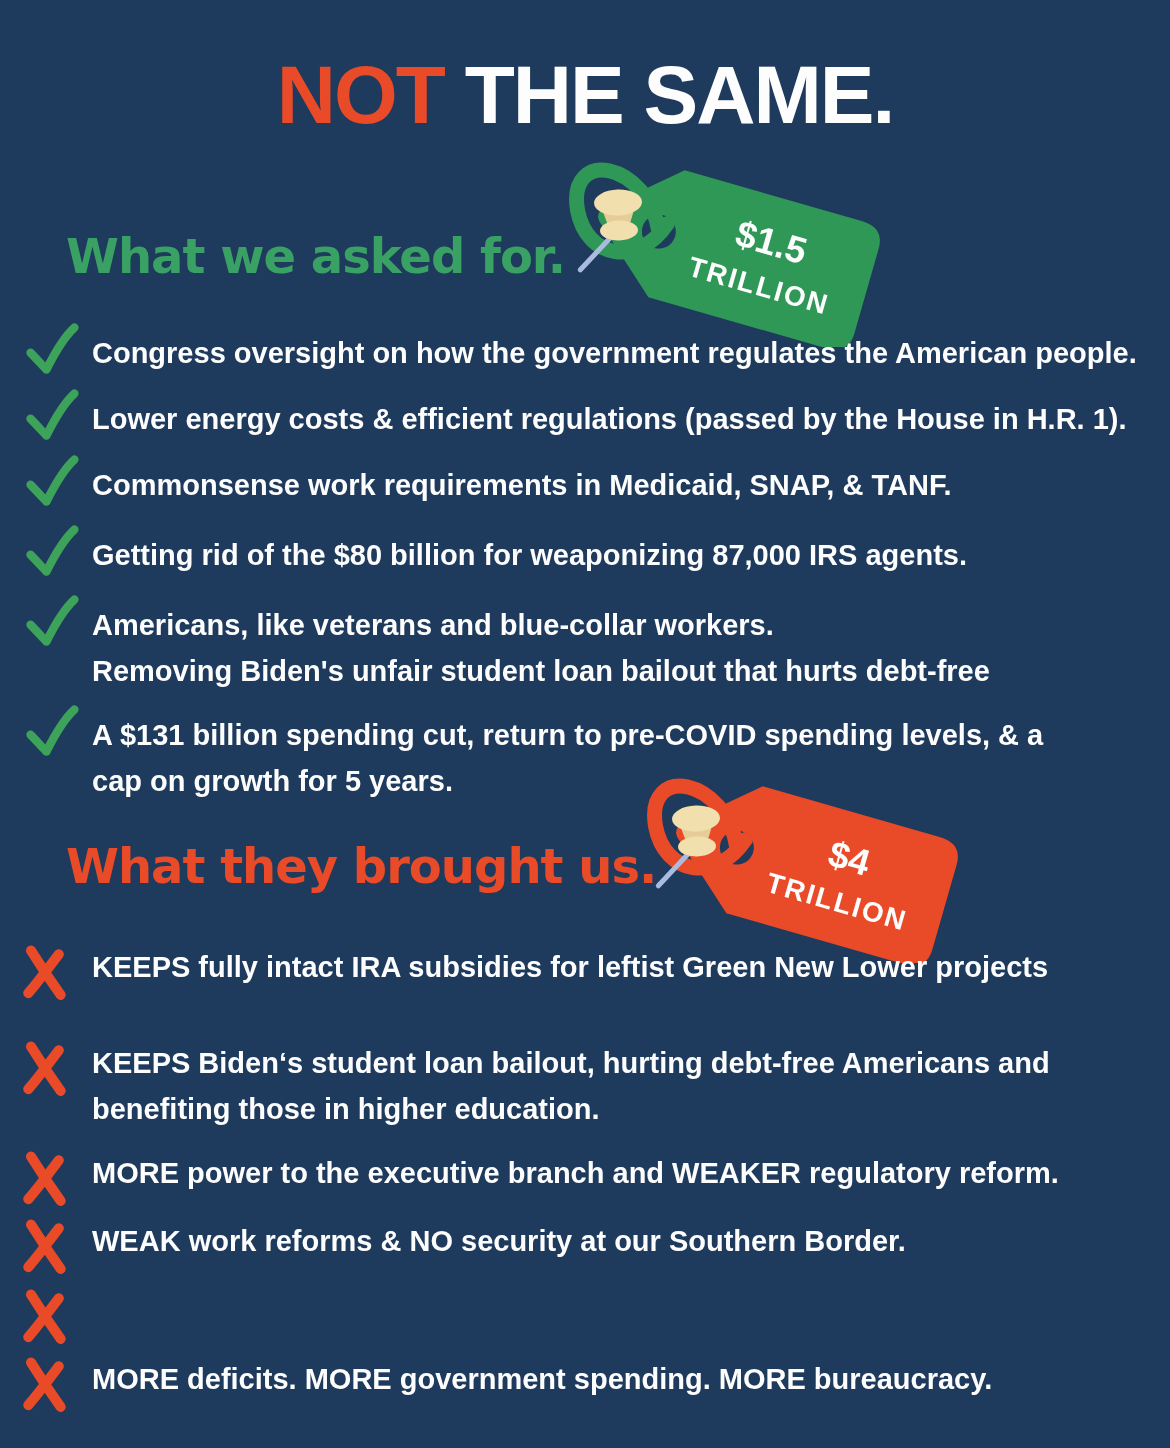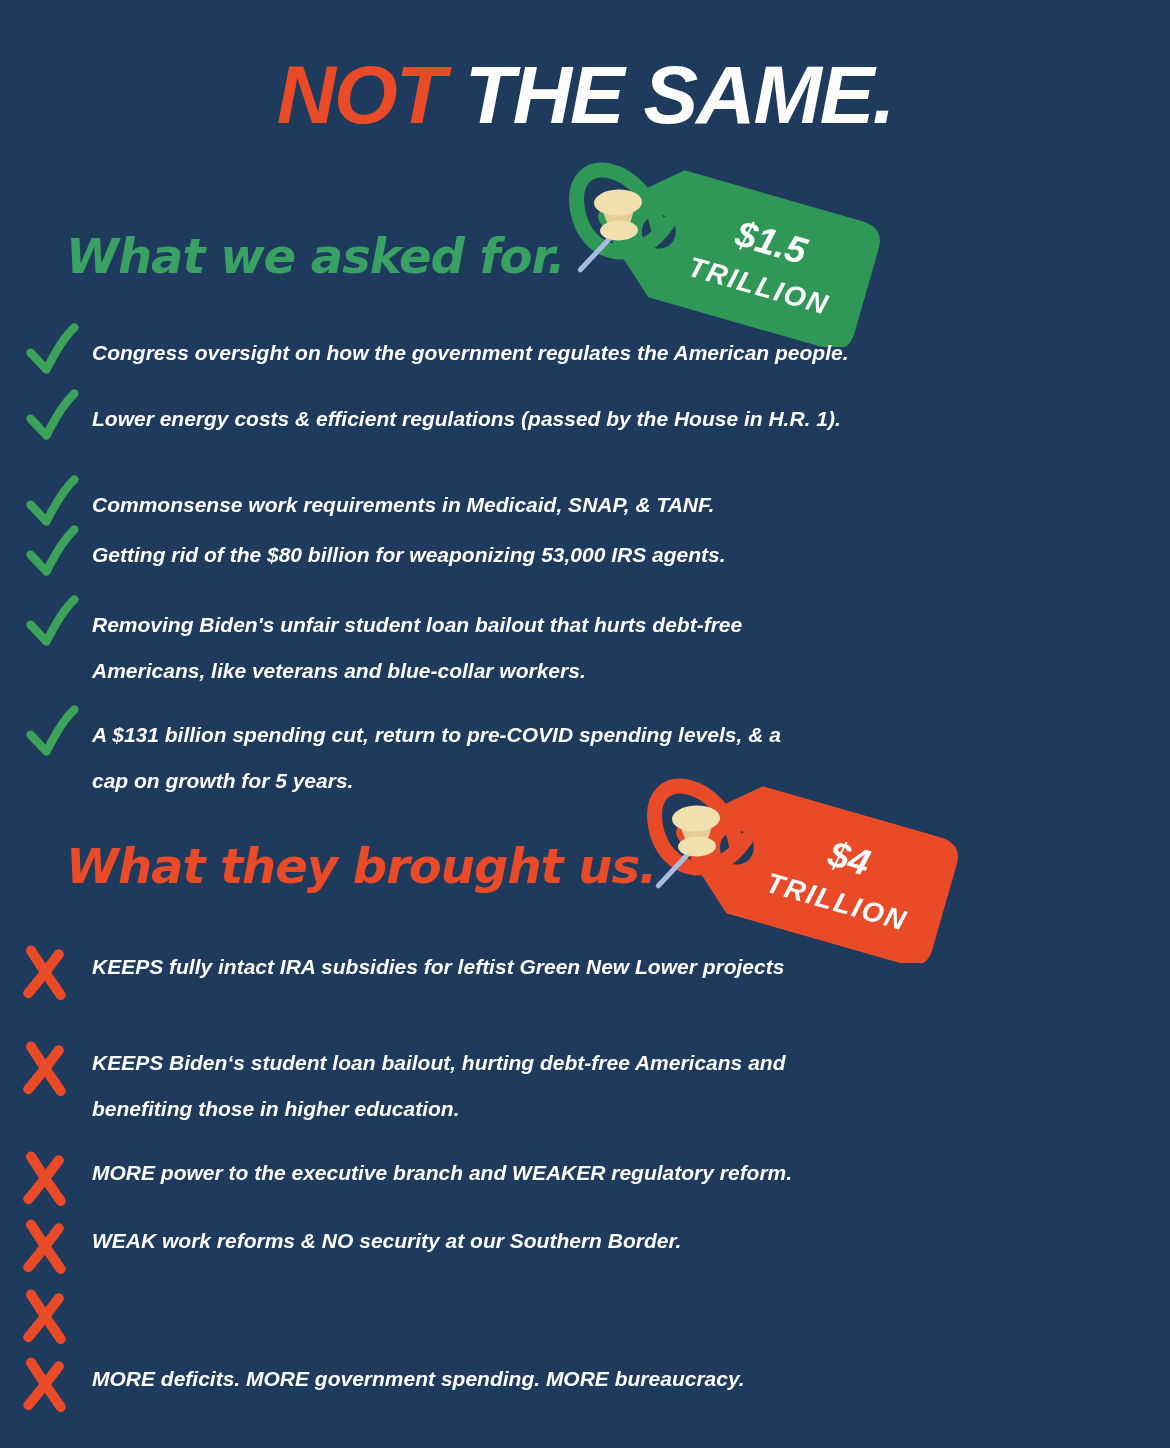--- a/index.html
+++ b/index.html
@@ -5,21 +5,20 @@
   :root{
     --navy:#1e3a5c; --red:#e94a27; --green_text:#3aa164; --green_tag:#2f9857;
     --green_check:#3ea35a; --white:#fdfdfd; --pin_cream:#f2dfae; --pin_shade:#e2c astray;
   }
   *{margin:0;padding:0;box-sizing:border-box;}
   html,body{background:var(--navy);}
   .canvas{
     position:relative; width:1170px; height:1448px; overflow:hidden;
     background:var(--navy);
     font-family:"Liberation Sans", sans-serif;
-    font-style:italic;
   }
   .title{
     position:absolute; top:48px; left:0; width:100%;
     text-align:center; font-size:82px; font-weight:800; letter-spacing:-2px;
     color:var(--white); white-space:nowrap;
   }
   .title .hl{color:var(--red);}
   .section-heading{
     position:absolute; left:66px;
     font-family:"DejaVu Sans", sans-serif; font-weight:700;
@@ -39,21 +38,21 @@
     fill:var(--white); font-family:"Liberation Sans", sans-serif;
     font-weight:700; text-anchor:middle;
   }
   .tag-text-big{font-size:37px;}
   .tag-text-small{font-size:28px; letter-spacing:2px;}
   .pin-needle{stroke:#a9bce0; stroke-width:5; stroke-linecap:round; fill:none;}
   .pin-cream{fill:var(--pin_cream);}
   .pin-shade{fill:#e6cd97;}
   .row{
     position:absolute; left:0; width:1170px; padding-left:92px; padding-right:12px;
-    color:var(--white); font-size:21px; font-weight:700; line-height:46px;
+    color:var(--white); font-size:29px; font-weight:700; line-height:46px;
   }
   .row .line{display:block; white-space:nowrap;}
   .row .line:empty{display:none;}
   .row-icon{position:absolute;}
   .check-icon{left:24px; top:-8px; width:56px; height:54px;}
   .x-icon{left:20px; top:-4px; width:48px; height:60px;}
   .check-stroke{fill:none; stroke:var(--green_check); stroke-width:9; stroke-linecap:round; stroke-linejoin:round;}
   .x-stroke{fill:none; stroke:var(--red); stroke-width:11; stroke-linecap:round;}
 </style>
 </head>
@@ -92,40 +91,40 @@
     <span class="line">Congress oversight on how the government regulates the American people.</span>
 
   </div>
   <div class="row" style="top:396px">
     <svg class="row-icon check-icon" viewBox="0 0 60 56">
         <path class="check-stroke" d="M 7,32 C 13,38 20,46 24,50 C 32,34 44,14 54,5"></path>
       </svg>
     <span class="line">Lower energy costs &amp; efficient regulations (passed by the House in H.R. 1).</span>
 
   </div>
-  <div class="row" style="top:482px">
+  <div class="row" style="top:462px">
     <svg class="row-icon check-icon" viewBox="0 0 60 56">
         <path class="check-stroke" d="M 7,32 C 13,38 20,46 24,50 C 32,34 44,14 54,5"></path>
       </svg>
     <span class="line">Commonsense work requirements in Medicaid, SNAP, &amp; TANF.</span>
 
   </div>
   <div class="row" style="top:532px">
     <svg class="row-icon check-icon" viewBox="0 0 60 56">
         <path class="check-stroke" d="M 7,32 C 13,38 20,46 24,50 C 32,34 44,14 54,5"></path>
       </svg>
-    <span class="line">Getting rid of the $80 billion for weaponizing 53,000 IRS agents.</span>
+    <span class="line">Getting rid of the $80 billion for weaponizing 87,000 IRS agents.</span>
 
   </div>
   <div class="row" style="top:602px">
     <svg class="row-icon check-icon" viewBox="0 0 60 56">
         <path class="check-stroke" d="M 7,32 C 13,38 20,46 24,50 C 32,34 44,14 54,5"></path>
       </svg>
+    <span class="line">Americans, like veterans and blue-collar workers.</span>
     <span class="line">Removing Biden's unfair student loan bailout that hurts debt-free</span>
-    <span class="line">Americans, like veterans and blue-collar workers.</span>
   </div>
   <div class="row" style="top:712px">
     <svg class="row-icon check-icon" viewBox="0 0 60 56">
         <path class="check-stroke" d="M 7,32 C 13,38 20,46 24,50 C 32,34 44,14 54,5"></path>
       </svg>
     <span class="line">A $131 billion spending cut, return to pre-COVID spending levels, &amp; a</span>
     <span class="line">cap on growth for 5 years.</span>
   </div>
 
   <div class="section-heading heading-brought">What they brought us.</div>

